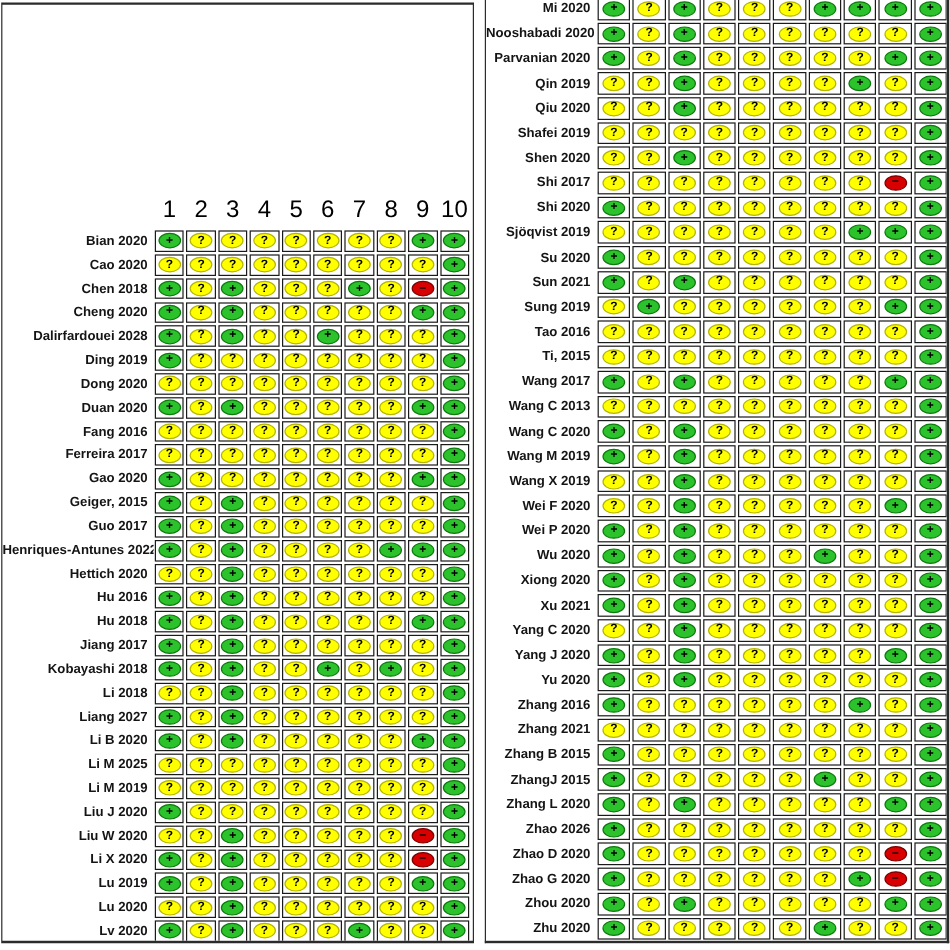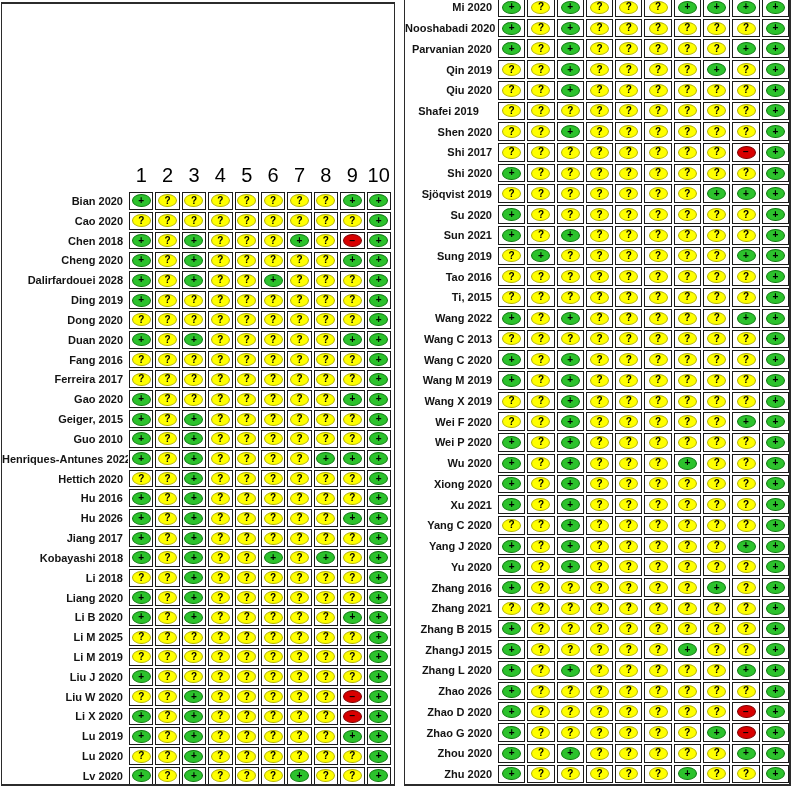--- a/index.html
+++ b/index.html
@@ -430,21 +430,21 @@
             <span class="dot" style="background: rgb(255, 255, 0); border-color: rgb(181, 181, 0); color: rgb(0, 0, 0);">?</span>
           </div>
           <div class="cell" style="width: 24.4px; height: 17.8px; border-color: rgb(26, 26, 26);">
             <span class="dot" style="background: rgb(255, 255, 0); border-color: rgb(181, 181, 0); color: rgb(0, 0, 0);">?</span>
           </div>
           <div class="cell" style="width: 24.4px; height: 17.8px; border-color: rgb(26, 26, 26);">
             <span class="dot" style="background: rgb(44, 194, 44); border-color: rgb(13, 122, 13); color: rgb(0, 0, 0);">+</span>
           </div>
         </div>
         <div class="row" style="top: 424.96px; height: 19.83px;">
-          <div class="label" style="width: 126px;">Guo 2010</div>
+          <div class="label" style="width: 126px;">Guo 2017</div>
           <div class="cell" style="width: 24.4px; height: 17.8px; border-color: rgb(26, 26, 26);">
             <span class="dot" style="background: rgb(44, 194, 44); border-color: rgb(13, 122, 13); color: rgb(0, 0, 0);">+</span>
           </div>
           <div class="cell" style="width: 24.4px; height: 17.8px; border-color: rgb(26, 26, 26);">
             <span class="dot" style="background: rgb(255, 255, 0); border-color: rgb(181, 181, 0); color: rgb(0, 0, 0);">?</span>
           </div>
           <div class="cell" style="width: 24.4px; height: 17.8px; border-color: rgb(26, 26, 26);">
             <span class="dot" style="background: rgb(44, 194, 44); border-color: rgb(13, 122, 13); color: rgb(0, 0, 0);">+</span>
           </div>
           <div class="cell" style="width: 24.4px; height: 17.8px; border-color: rgb(26, 26, 26);">
@@ -562,21 +562,21 @@
             <span class="dot" style="background: rgb(255, 255, 0); border-color: rgb(181, 181, 0); color: rgb(0, 0, 0);">?</span>
           </div>
           <div class="cell" style="width: 24.4px; height: 17.8px; border-color: rgb(26, 26, 26);">
             <span class="dot" style="background: rgb(255, 255, 0); border-color: rgb(181, 181, 0); color: rgb(0, 0, 0);">?</span>
           </div>
           <div class="cell" style="width: 24.4px; height: 17.8px; border-color: rgb(26, 26, 26);">
             <span class="dot" style="background: rgb(44, 194, 44); border-color: rgb(13, 122, 13); color: rgb(0, 0, 0);">+</span>
           </div>
         </div>
         <div class="row" style="top: 504.28px; height: 19.83px;">
-          <div class="label" style="width: 126px;">Hu 2026</div>
+          <div class="label" style="width: 126px;">Hu 2018</div>
           <div class="cell" style="width: 24.4px; height: 17.8px; border-color: rgb(26, 26, 26);">
             <span class="dot" style="background: rgb(44, 194, 44); border-color: rgb(13, 122, 13); color: rgb(0, 0, 0);">+</span>
           </div>
           <div class="cell" style="width: 24.4px; height: 17.8px; border-color: rgb(26, 26, 26);">
             <span class="dot" style="background: rgb(255, 255, 0); border-color: rgb(181, 181, 0); color: rgb(0, 0, 0);">?</span>
           </div>
           <div class="cell" style="width: 24.4px; height: 17.8px; border-color: rgb(26, 26, 26);">
             <span class="dot" style="background: rgb(44, 194, 44); border-color: rgb(13, 122, 13); color: rgb(0, 0, 0);">+</span>
           </div>
           <div class="cell" style="width: 24.4px; height: 17.8px; border-color: rgb(26, 26, 26);">
@@ -694,21 +694,21 @@
             <span class="dot" style="background: rgb(255, 255, 0); border-color: rgb(181, 181, 0); color: rgb(0, 0, 0);">?</span>
           </div>
           <div class="cell" style="width: 24.4px; height: 17.8px; border-color: rgb(26, 26, 26);">
             <span class="dot" style="background: rgb(255, 255, 0); border-color: rgb(181, 181, 0); color: rgb(0, 0, 0);">?</span>
           </div>
           <div class="cell" style="width: 24.4px; height: 17.8px; border-color: rgb(26, 26, 26);">
             <span class="dot" style="background: rgb(44, 194, 44); border-color: rgb(13, 122, 13); color: rgb(0, 0, 0);">+</span>
           </div>
         </div>
         <div class="row" style="top: 583.6px; height: 19.83px;">
-          <div class="label" style="width: 126px;">Liang 2020</div>
+          <div class="label" style="width: 126px;">Liang 2027</div>
           <div class="cell" style="width: 24.4px; height: 17.8px; border-color: rgb(26, 26, 26);">
             <span class="dot" style="background: rgb(44, 194, 44); border-color: rgb(13, 122, 13); color: rgb(0, 0, 0);">+</span>
           </div>
           <div class="cell" style="width: 24.4px; height: 17.8px; border-color: rgb(26, 26, 26);">
             <span class="dot" style="background: rgb(255, 255, 0); border-color: rgb(181, 181, 0); color: rgb(0, 0, 0);">?</span>
           </div>
           <div class="cell" style="width: 24.4px; height: 17.8px; border-color: rgb(26, 26, 26);">
             <span class="dot" style="background: rgb(44, 194, 44); border-color: rgb(13, 122, 13); color: rgb(0, 0, 0);">+</span>
           </div>
           <div class="cell" style="width: 24.4px; height: 17.8px; border-color: rgb(26, 26, 26);">
@@ -1193,21 +1193,21 @@
             <span class="dot" style="background: rgb(255, 255, 0); border-color: rgb(181, 181, 0); color: rgb(0, 0, 0);">?</span>
           </div>
           <div class="cell" style="width: 27.3px; height: 18.7px; border-color: rgb(26, 26, 26);">
             <span class="dot" style="background: rgb(255, 255, 0); border-color: rgb(181, 181, 0); color: rgb(0, 0, 0);">?</span>
           </div>
           <div class="cell" style="width: 27.3px; height: 18.7px; border-color: rgb(26, 26, 26);">
             <span class="dot" style="background: rgb(44, 194, 44); border-color: rgb(13, 122, 13); color: rgb(0, 0, 0);">+</span>
           </div>
         </div>
         <div class="row" style="top: 100.6px; height: 20.72px;">
-          <div class="label" style="width: 92px; text-align: center;">Shafei 2019</div>
+          <div class="label" style="width: 92px;">Shafei 2019</div>
           <div class="cell" style="width: 27.3px; height: 18.7px; border-color: rgb(26, 26, 26);">
             <span class="dot" style="background: rgb(255, 255, 0); border-color: rgb(181, 181, 0); color: rgb(0, 0, 0);">?</span>
           </div>
           <div class="cell" style="width: 27.3px; height: 18.7px; border-color: rgb(26, 26, 26);">
             <span class="dot" style="background: rgb(255, 255, 0); border-color: rgb(181, 181, 0); color: rgb(0, 0, 0);">?</span>
           </div>
           <div class="cell" style="width: 27.3px; height: 18.7px; border-color: rgb(26, 26, 26);">
             <span class="dot" style="background: rgb(255, 255, 0); border-color: rgb(181, 181, 0); color: rgb(0, 0, 0);">?</span>
           </div>
           <div class="cell" style="width: 27.3px; height: 18.7px; border-color: rgb(26, 26, 26);">
@@ -1523,21 +1523,21 @@
             <span class="dot" style="background: rgb(255, 255, 0); border-color: rgb(181, 181, 0); color: rgb(0, 0, 0);">?</span>
           </div>
           <div class="cell" style="width: 27.3px; height: 18.7px; border-color: rgb(26, 26, 26);">
             <span class="dot" style="background: rgb(255, 255, 0); border-color: rgb(181, 181, 0); color: rgb(0, 0, 0);">?</span>
           </div>
           <div class="cell" style="width: 27.3px; height: 18.7px; border-color: rgb(26, 26, 26);">
             <span class="dot" style="background: rgb(44, 194, 44); border-color: rgb(13, 122, 13); color: rgb(0, 0, 0);">+</span>
           </div>
         </div>
         <div class="row" style="top: 307.8px; height: 20.72px;">
-          <div class="label" style="width: 92px;">Wang 2022</div>
+          <div class="label" style="width: 92px;">Wang 2017</div>
           <div class="cell" style="width: 27.3px; height: 18.7px; border-color: rgb(26, 26, 26);">
             <span class="dot" style="background: rgb(44, 194, 44); border-color: rgb(13, 122, 13); color: rgb(0, 0, 0);">+</span>
           </div>
           <div class="cell" style="width: 27.3px; height: 18.7px; border-color: rgb(26, 26, 26);">
             <span class="dot" style="background: rgb(255, 255, 0); border-color: rgb(181, 181, 0); color: rgb(0, 0, 0);">?</span>
           </div>
           <div class="cell" style="width: 27.3px; height: 18.7px; border-color: rgb(26, 26, 26);">
             <span class="dot" style="background: rgb(44, 194, 44); border-color: rgb(13, 122, 13); color: rgb(0, 0, 0);">+</span>
           </div>
           <div class="cell" style="width: 27.3px; height: 18.7px; border-color: rgb(26, 26, 26);">

